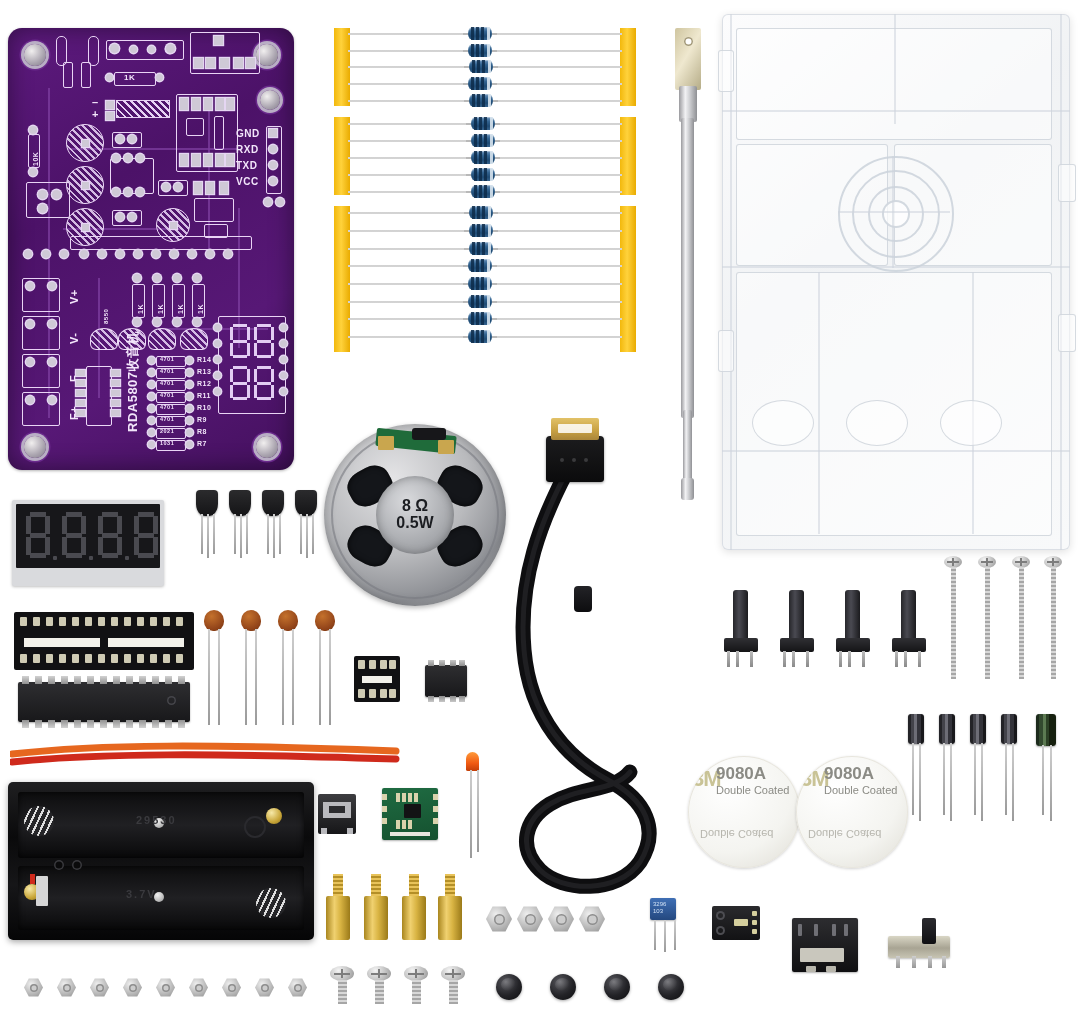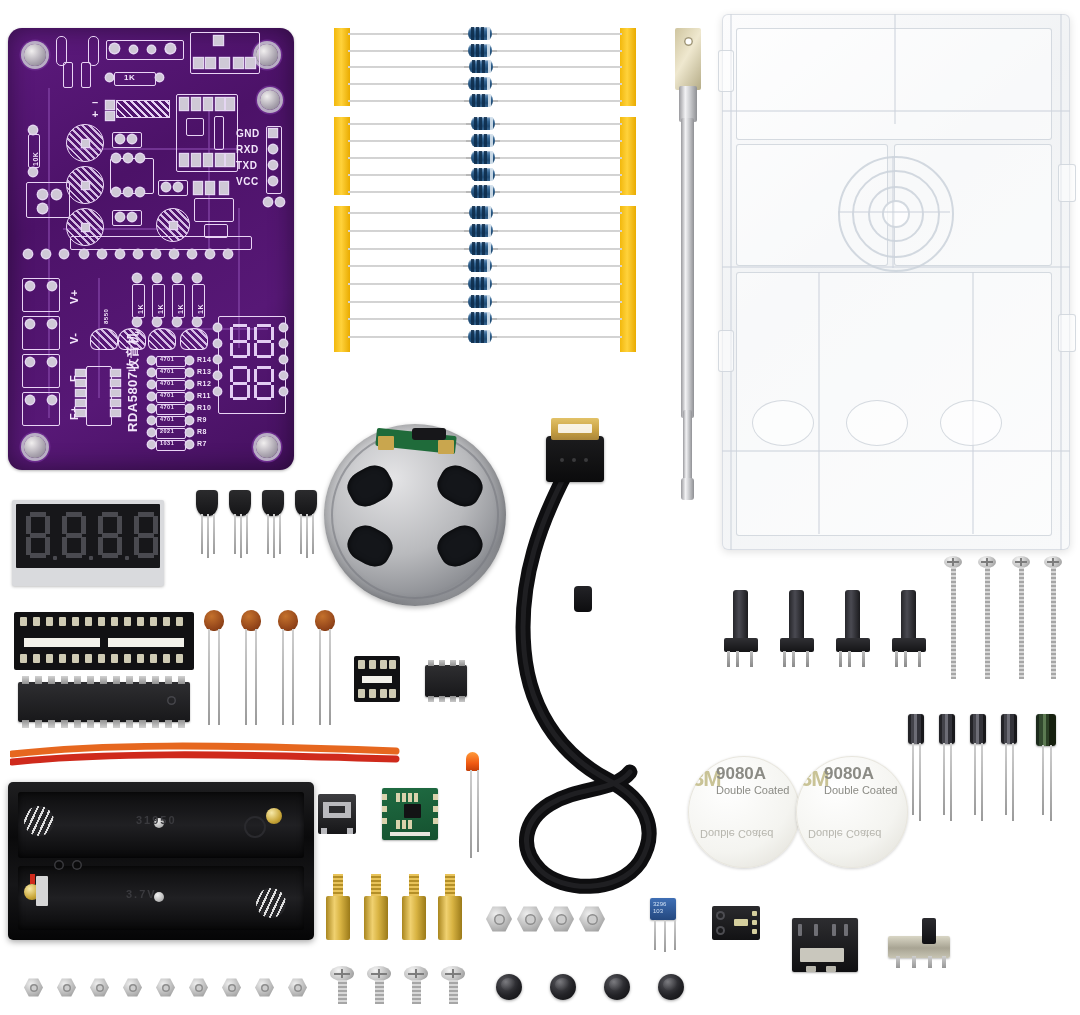--- a/index.html
+++ b/index.html
@@ -789,20 +789,24 @@
   <div class="spk abs" style="left:324px;top:424px;width:182px;height:182px;">
     <div class="rim"></div>
     <div class="slot" style="left:24px;top:44px;width:44px;height:36px;transform:rotate(-28deg);"></div>
     <div class="slot" style="left:114px;top:44px;width:44px;height:36px;transform:rotate(28deg);"></div>
     <div class="slot" style="left:24px;top:104px;width:44px;height:36px;transform:rotate(28deg);"></div>
     <div class="slot" style="left:114px;top:104px;width:44px;height:36px;transform:rotate(-28deg);"></div>
     <div class="term" style="left:52px;top:8px;width:80px;height:18px;transform:rotate(6deg);"></div>
     <div class="termpad" style="left:54px;top:12px;width:16px;height:14px;"></div>
     <div class="termpad" style="left:114px;top:16px;width:16px;height:14px;"></div>
     <div class="term" style="left:88px;top:4px;width:34px;height:12px;background:#17171a;border-radius:3px;"></div>
+    <div class="ctr">
+      <b>8 Ω</b>
+      <b>0.5W</b>
+    </div>
   </div>
 
   <div class="abs" style="left:510px;top:400px;width:160px;height:500px;">
     <svg width="160" height="500" style="position:absolute;left:0;top:0;overflow:visible;">
       <path d="M63 60 C 30 120, 8 180, 14 250 C 20 320, 60 360, 98 380
                C 136 400, 150 430, 130 462 C 108 494, 52 492, 30 470
                C 8 448, 14 420, 40 404 C 70 386, 104 392, 120 372" fill="none" stroke="#0e0e10" stroke-width="15" stroke-linecap="round"></path>
       <path d="M63 60 C 30 120, 8 180, 14 250 C 20 320, 60 360, 98 380
                C 136 400, 150 430, 130 462 C 108 494, 52 492, 30 470
                C 8 448, 14 420, 40 404 C 70 386, 104 392, 120 372" fill="none" stroke="#2d2d31" stroke-width="5" stroke-linecap="round" opacity=".55"></path>
@@ -1017,21 +1021,21 @@
 
   <div class="batt abs" style="left:8px;top:782px;width:306px;height:158px;">
     <div class="bay" style="left:10px;top:10px;width:286px;height:66px;"></div>
     <div class="bay" style="left:10px;top:84px;width:286px;height:64px;"></div>
     <div class="spring" style="left:16px;top:24px;"></div>
     <div class="pos" style="left:16px;top:102px;"></div>
     <div class="spring" style="left:248px;top:106px;"></div>
     <div class="pos" style="left:258px;top:26px;"></div>
     <div class="screw" style="left:146px;top:36px;"></div>
     <div class="screw" style="left:146px;top:110px;"></div>
-    <div class="lbl" style="left:128px;top:32px;">31950</div>
+    <div class="lbl" style="left:128px;top:32px;">29530</div>
     <div class="lbl" style="left:118px;top:106px;">3.7V</div>
     <div class="abs" style="left:28px;top:94px;width:12px;height:30px;background:#d6d6d6;border-radius:1px;"></div>
     <div class="abs" style="left:22px;top:92px;width:5px;height:10px;background:#cf2a1c;"></div>
     <div class="abs" style="left:46px;top:78px;width:10px;height:10px;border-radius:50%;background:#0a0a0b;
          box-shadow:inset 0 0 0 1.5px #3a3a3e;"></div>
     <div class="abs" style="left:64px;top:78px;width:10px;height:10px;border-radius:50%;background:#0a0a0b;
          box-shadow:inset 0 0 0 1.5px #3a3a3e;"></div>
     <div class="abs" style="left:236px;top:34px;width:22px;height:22px;border-radius:50%;
          box-shadow:inset 0 0 0 2px #2a2a2e;"></div>
   </div>

